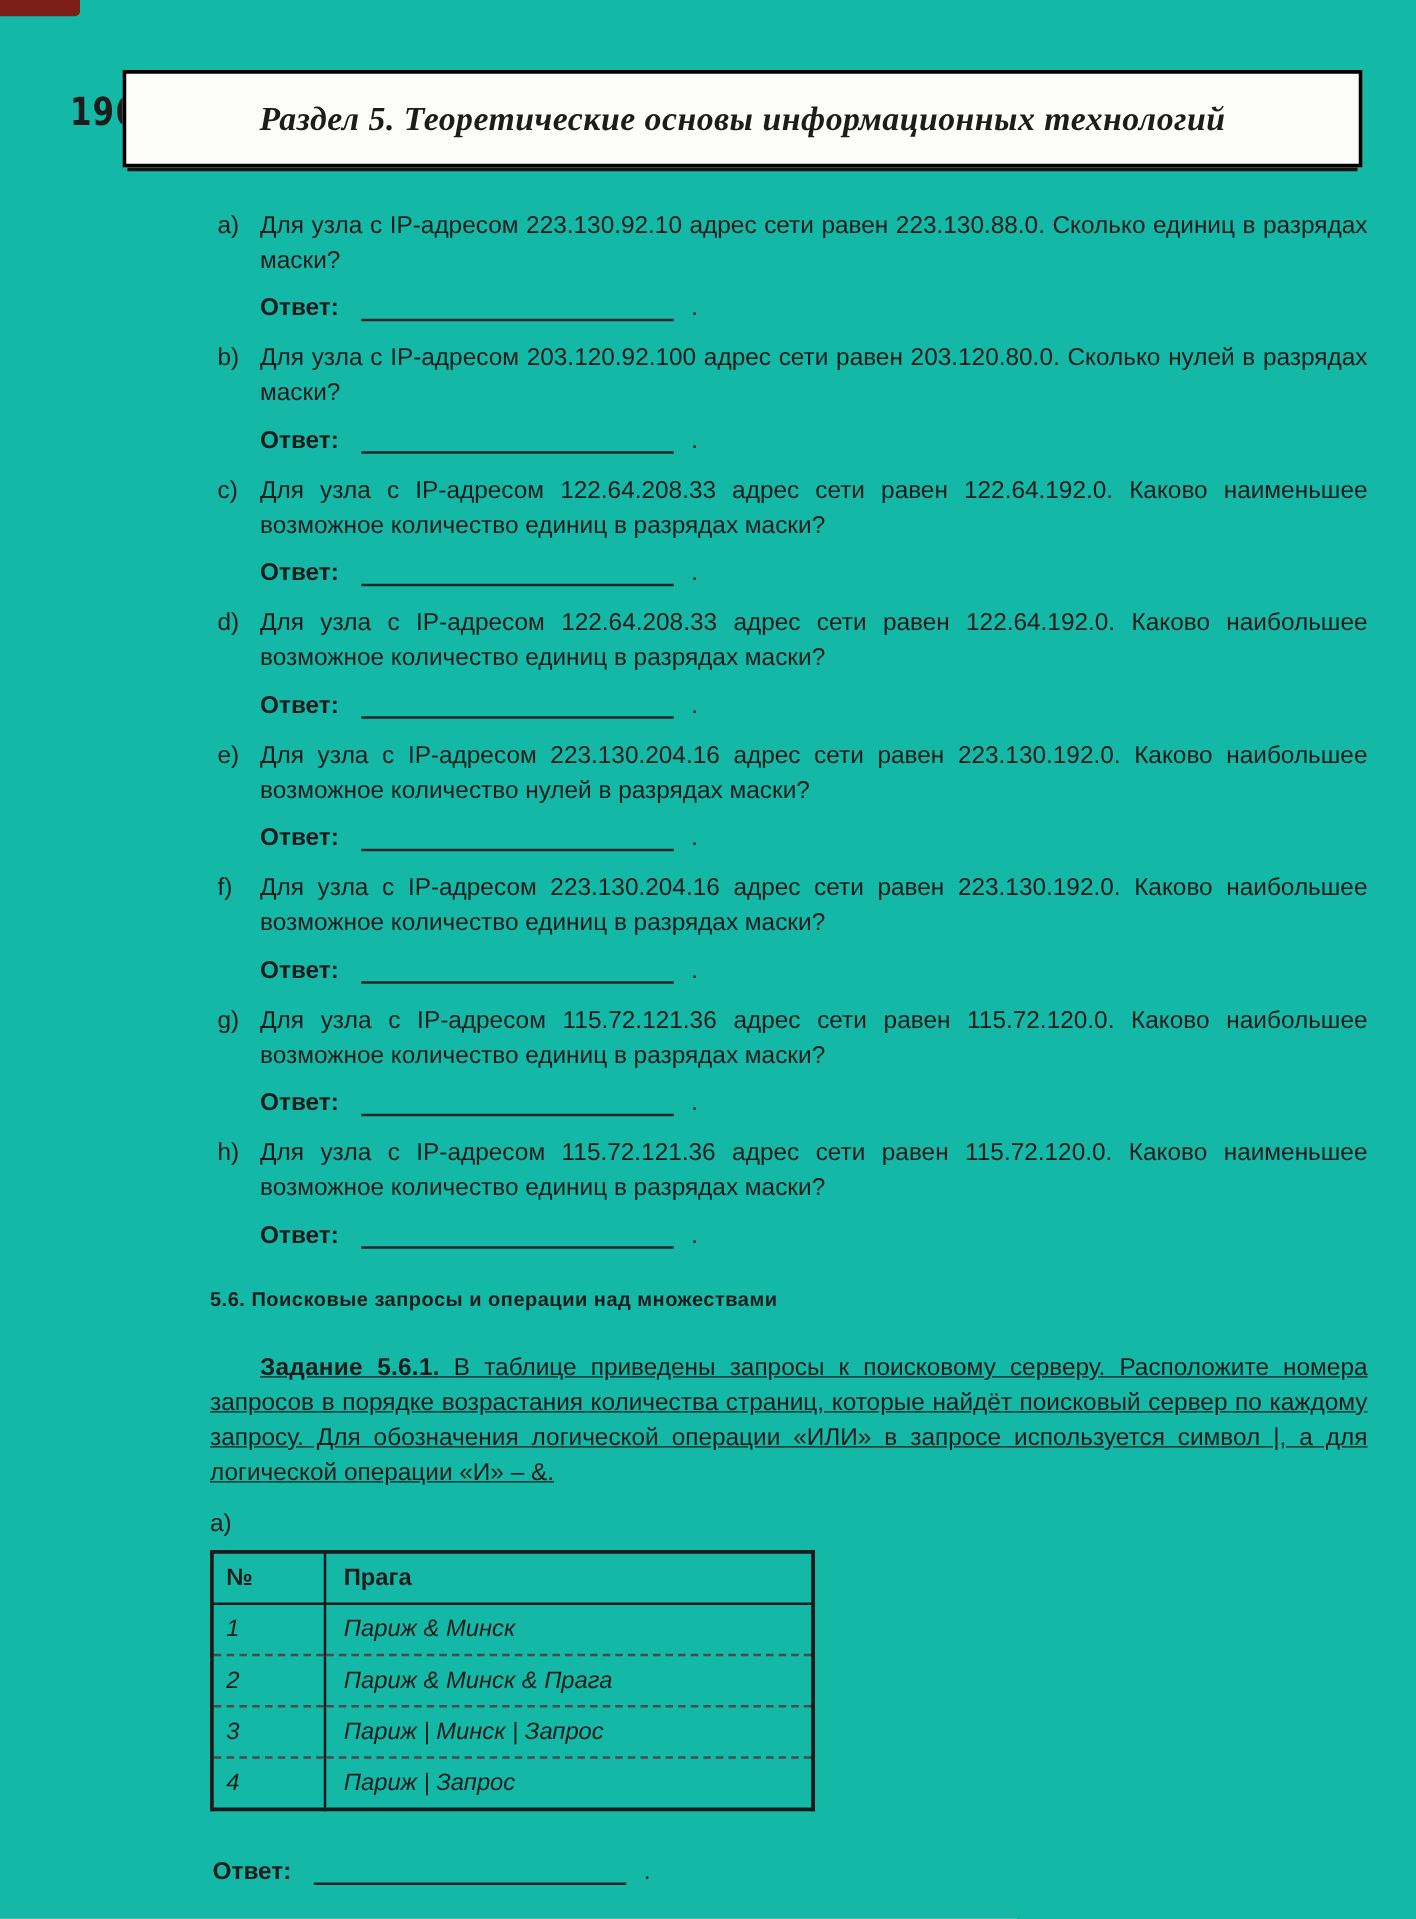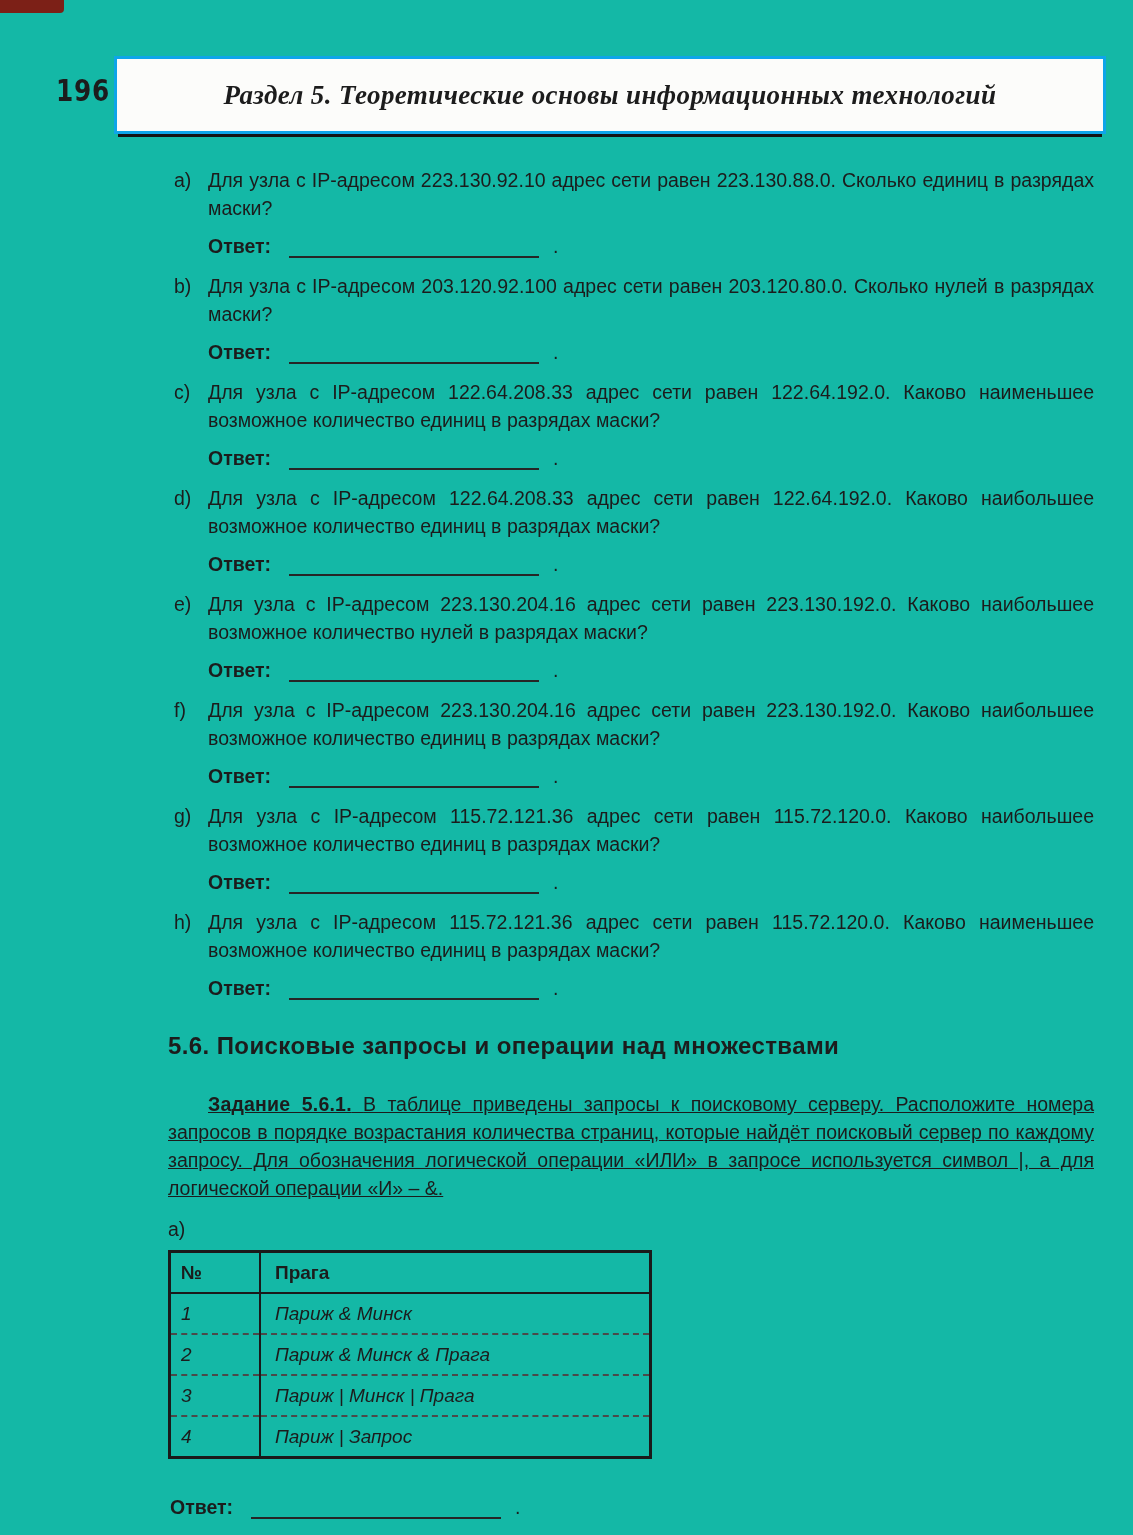--- a/index.html
+++ b/index.html
@@ -1,30 +1,30 @@
 <!DOCTYPE html>
 <html><head>
 <meta charset="utf-8">
 <style>
   html,body{margin:0;padding:0;}
   body{background:#d9d9d5;font-family:"Liberation Sans",sans-serif;}
   .page{position:relative;width:1133px;height:1535px;margin:0 auto;background:#14b8a6;color:#1c1c1c;overflow:hidden;}
   .scan-mark{position:absolute;left:0;top:0;width:64px;height:13px;background:#7c2017;border-bottom-right-radius:4px;}
   .page-number{position:absolute;left:56px;top:72px;font-size:31px;font-weight:bold;font-family:"DejaVu Sans",sans-serif;letter-spacing:1px;transform:scaleX(.8);transform-origin:left top;}
-  .header-box{position:absolute;left:114px;top:56px;width:986px;height:72px;border:3px solid #0ea5e9;box-shadow:0 7px 0 -4px #141414;display:flex;align-items:center;justify-content:center;background:#fcfcfa;}
+  .header-box{position:absolute;left:98px;top:56px;width:986px;height:72px;border:3px solid #000000;box-shadow:0 7px 0 -4px #141414;display:flex;align-items:center;justify-content:center;background:#fcfcfa;}
   .header-text{font-family:"Liberation Serif",serif;font-style:italic;font-weight:bold;font-size:27px;letter-spacing:.4px;white-space:nowrap;}
   .content{position:absolute;left:168px;top:166px;width:926px;font-size:19.5px;}
   .item{margin-bottom:12px;}
   .item-text{position:relative;padding-left:40px;line-height:28px;text-align:justify;}
   .item-label{position:absolute;left:6px;top:0;}
   .answer-line{padding-left:40px;margin-top:10px;line-height:28px;white-space:nowrap;}
   .answer-word{font-weight:bold;margin-right:18px;margin-top:11px;}
   .blank{display:inline-block;width:250px;border-bottom:2px solid #262626;vertical-align:-5px;height:1em;}
   .suffix{margin-left:14px;}
-  .section-title{font-size:24px;font-weight:bold;margin:30px 0 0 0;letter-spacing:.4px;}
+  .section-title{font-size:16px;font-weight:bold;margin:30px 0 0 0;letter-spacing:.4px;}
   .task{margin:30px 0 0 0;text-indent:40px;text-align:justify;line-height:28px;text-decoration:underline;}
   .task-label{letter-spacing:.2px;}
   .sublabel{margin-top:14px;line-height:26px;}
   .query-table{border-collapse:collapse;margin-top:8px;width:484px;border:3px solid #1a1a1a;font-size:19px;}
   .query-table th,.query-table td{padding:6px 14px;height:27px;text-align:left;vertical-align:middle;}
   .query-table .col-num{width:64px;border-right:2px solid #1a1a1a;padding-left:10px;}
   .query-table thead th{font-weight:bold;border-bottom:2px solid #1a1a1a;}
   .query-table tbody td{font-style:italic;}
   .query-table tbody tr + tr td{border-top:2px dashed #4a4a4a;}
   .final{margin-top:34px;padding-left:2px;}
@@ -98,21 +98,21 @@
         <tr>
           <td class="col-num">1</td>
           <td>Париж &amp; Минск</td>
         </tr>
         <tr>
           <td class="col-num">2</td>
           <td>Париж &amp; Минск &amp; Прага</td>
         </tr>
         <tr>
           <td class="col-num">3</td>
-          <td>Париж | Минск | Прага</td>
+          <td>Париж | Минск | Запрос</td>
         </tr>
         <tr>
           <td class="col-num">4</td>
           <td>Париж | Запрос</td>
         </tr>
       </tbody>
     </table>
 
     <div class="answer-line final"><span class="answer-word">Ответ:</span><span class="blank"></span><span class="suffix">.</span></div>
 

